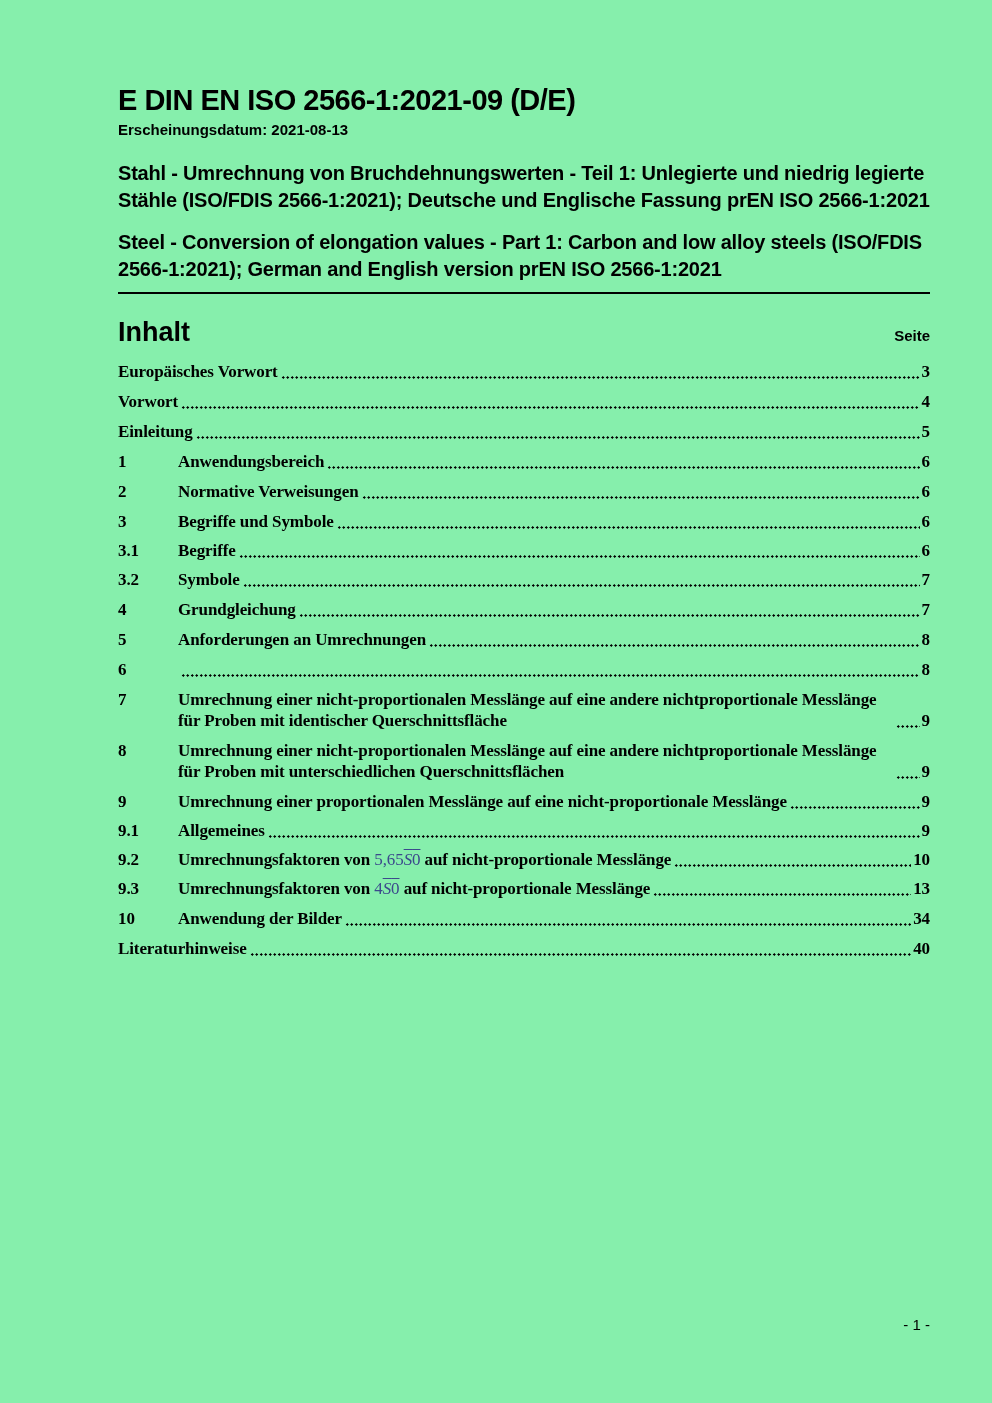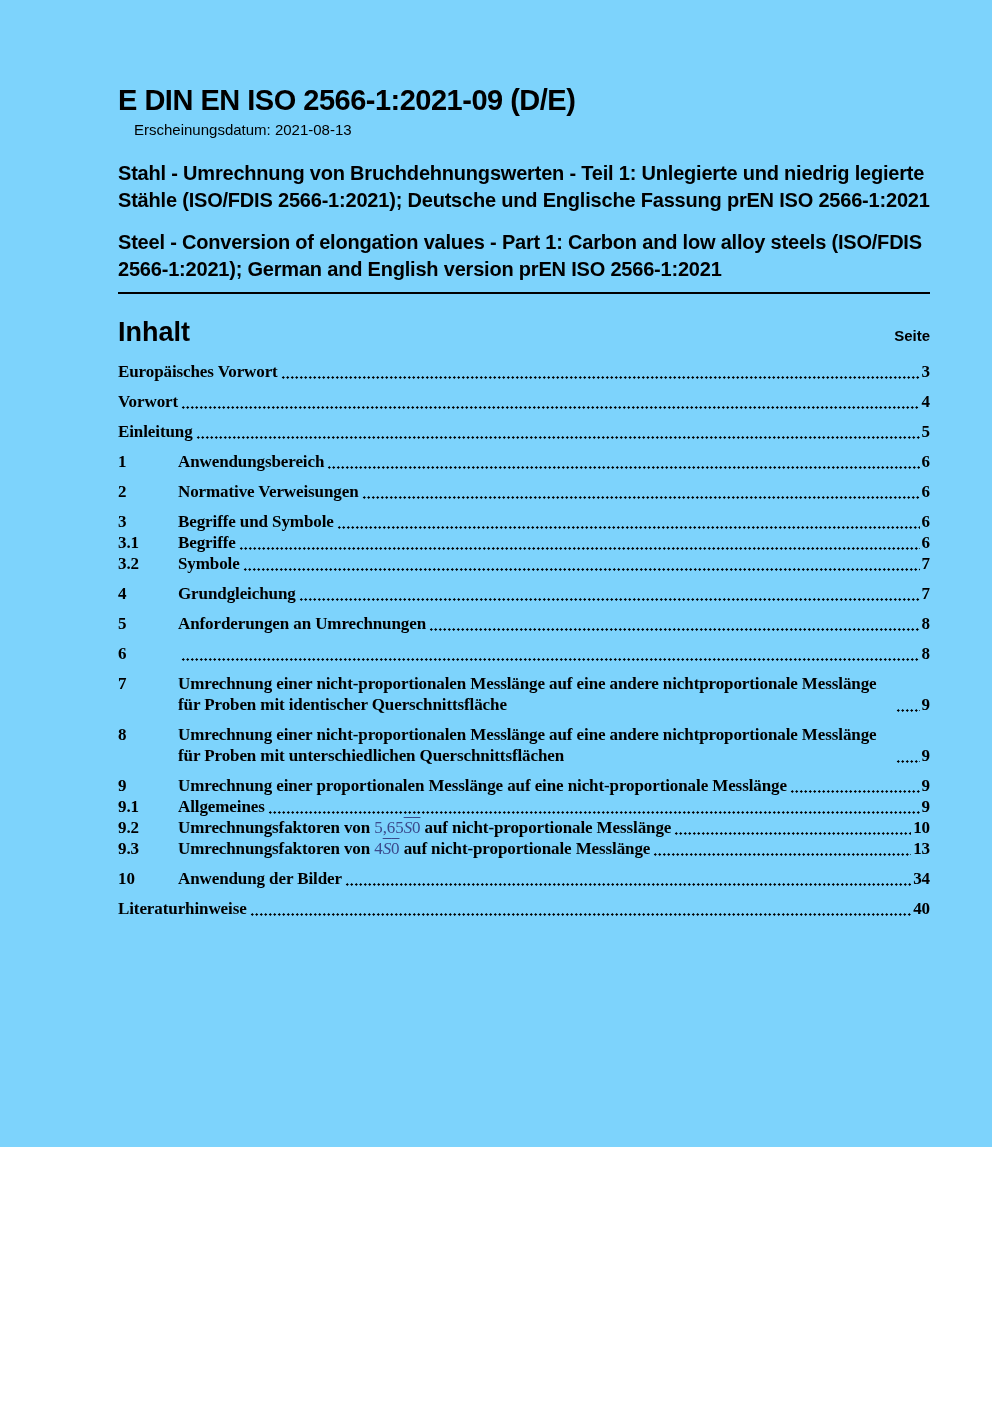--- a/index.html
+++ b/index.html
@@ -1,33 +1,33 @@
 <!DOCTYPE html>
 <html><head>
 <meta charset="utf-8">
 <style>
   html,body{margin:0;padding:0;background:#ffffff;}
   .page{
     position:relative;
-    width:992px;height:1147px;
-    background:#7dd3fc;
+    width:992px;height:1403px;
+    background:#86efac;
     color:#000;
     font-family:"Liberation Sans",sans-serif;
     overflow:hidden;
   }
   .content{position:absolute;left:118px;top:0;width:812px;}
 
   h1.docnum{
     margin:84px 0 0 0;
     font-size:29px;line-height:32px;font-weight:700;
     letter-spacing:-0.5px;
   }
   .pubdate{
     margin-top:5px;
-    font-size:15px;line-height:18px;font-weight:400;margin-left:16px;
+    font-size:15px;line-height:18px;font-weight:700;
   }
   p.doctitle{
     margin:0;
     font-size:20px;line-height:27px;font-weight:700;
     letter-spacing:-0.2px;
   }
   p.doctitle.de{margin-top:21px;}
   p.doctitle.en{margin-top:15px;}
   hr.rule{
     border:none;border-top:2px solid #000;
@@ -41,21 +41,21 @@
   .toc-head .inhalt{font-size:27px;font-weight:700;line-height:30px;}
   .toc-head .seite{font-size:15px;font-weight:700;margin-left:8px;}
 
   .toc{margin-top:14px;font-family:"Liberation Serif",serif;}
   .toc-row{
     display:flex;align-items:flex-start;
     font-size:17px;font-weight:700;line-height:21px;
     letter-spacing:-0.1px;
   }
   .toc-row.main{margin-top:9px;}
-  .toc-row.sub{margin-top:0;}
+  .toc-row.sub{margin-top:8px;}
   .toc-num{flex:0 0 60px;}
   .toc-title{flex:0 1 auto;}
   .toc-dots{
     flex:1 1 24px;min-width:24px;align-self:stretch;
     margin:0 2px 0 3px;
     background-image:radial-gradient(circle, #000 1.05px, transparent 1.35px);
     background-size:4.5px 3px;
     background-repeat:repeat-x;
     background-position:left bottom 3px;
   }

